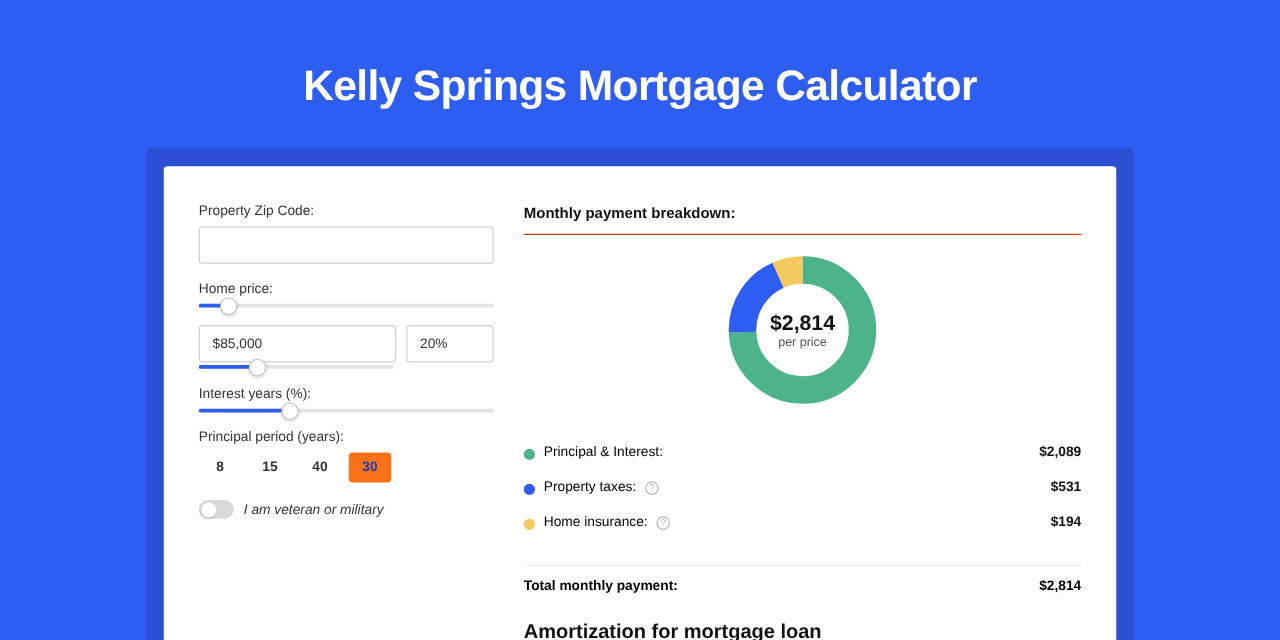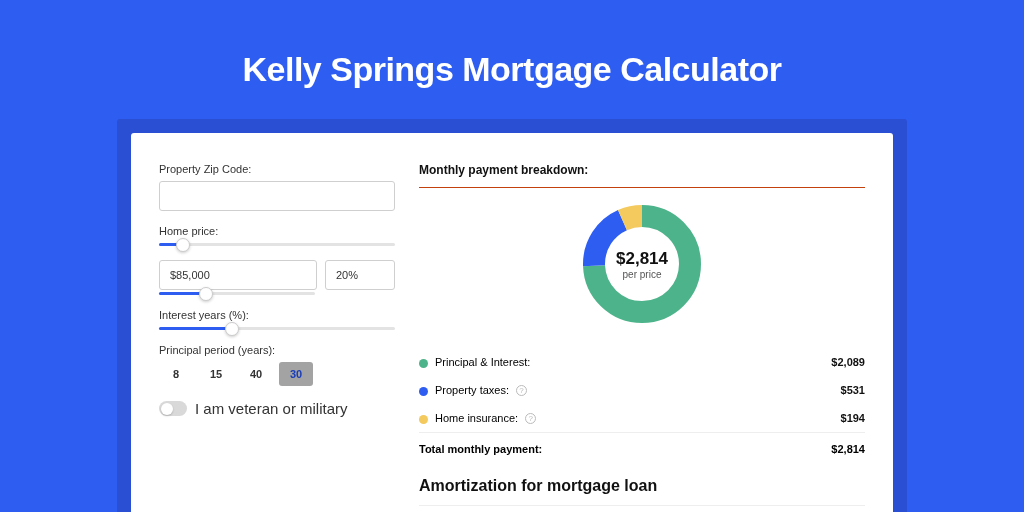--- a/index.html
+++ b/index.html
@@ -92,41 +92,41 @@
   width: 34px;
   height: 24px;
   border: none;
   background: transparent;
   font-size: 11px;
   font-weight: 600;
   color: #333;
   border-radius: 3px;
   cursor: pointer;
 }
-.period-btn.active { background: #a3a3a3; color: #1a3db8; }
+.period-btn.active { background: #f97316; color: #1a3db8; }
 .toggle-row { display: flex; align-items: center; gap: 8px; margin-top: 14px; }
 .toggle {
   width: 28px;
   height: 15px;
   background: #d9d9d9;
   border-radius: 8px;
   position: relative;
 }
 .toggle::after {
   content: '';
   position: absolute;
   width: 12px;
   height: 12px;
   background: #fff;
   border-radius: 50%;
   top: 1.5px;
   left: 2px;
   box-shadow: 0 1px 2px rgba(0,0,0,0.2);
 }
-.toggle-label { font-size: 15px; color: #333; }
+.toggle-label { font-size: 11px; color: #333; font-style: italic; }
 .section-heading {
   font-size: 12px;
   font-weight: 700;
   color: #111;
   margin-bottom: 14px;
   border-bottom: 1px solid #c2410c;
   padding-bottom: 10px;
 }
 .donut-wrap { display: flex; justify-content: center; margin-bottom: 22px; }
 .donut { position: relative; width: 124px; height: 124px; }
@@ -153,21 +153,21 @@
   width: 11px; height: 11px; border: 1px solid #bbb;
   border-radius: 50%; display: inline-flex;
   align-items: center; justify-content: center;
   font-size: 8px; color: #bbb;
 }
 .break-val { font-weight: 700; color: #111; }
 .total-row {
   display: flex; justify-content: space-between;
   font-size: 11px; font-weight: 700;
   border-top: 1px solid #eee;
-  padding-top: 10px; margin-top: 0;
+  padding-top: 10px; margin-top: 20px;
 }
 .amort-section { margin-top: 22px; }
 .amort-heading {
   font-size: 16px; font-weight: 700; color: #111;
   border-bottom: 1px solid #eee;
   padding-bottom: 10px; margin-bottom: 12px;
 }
 </style>
 </head>
 <body>

